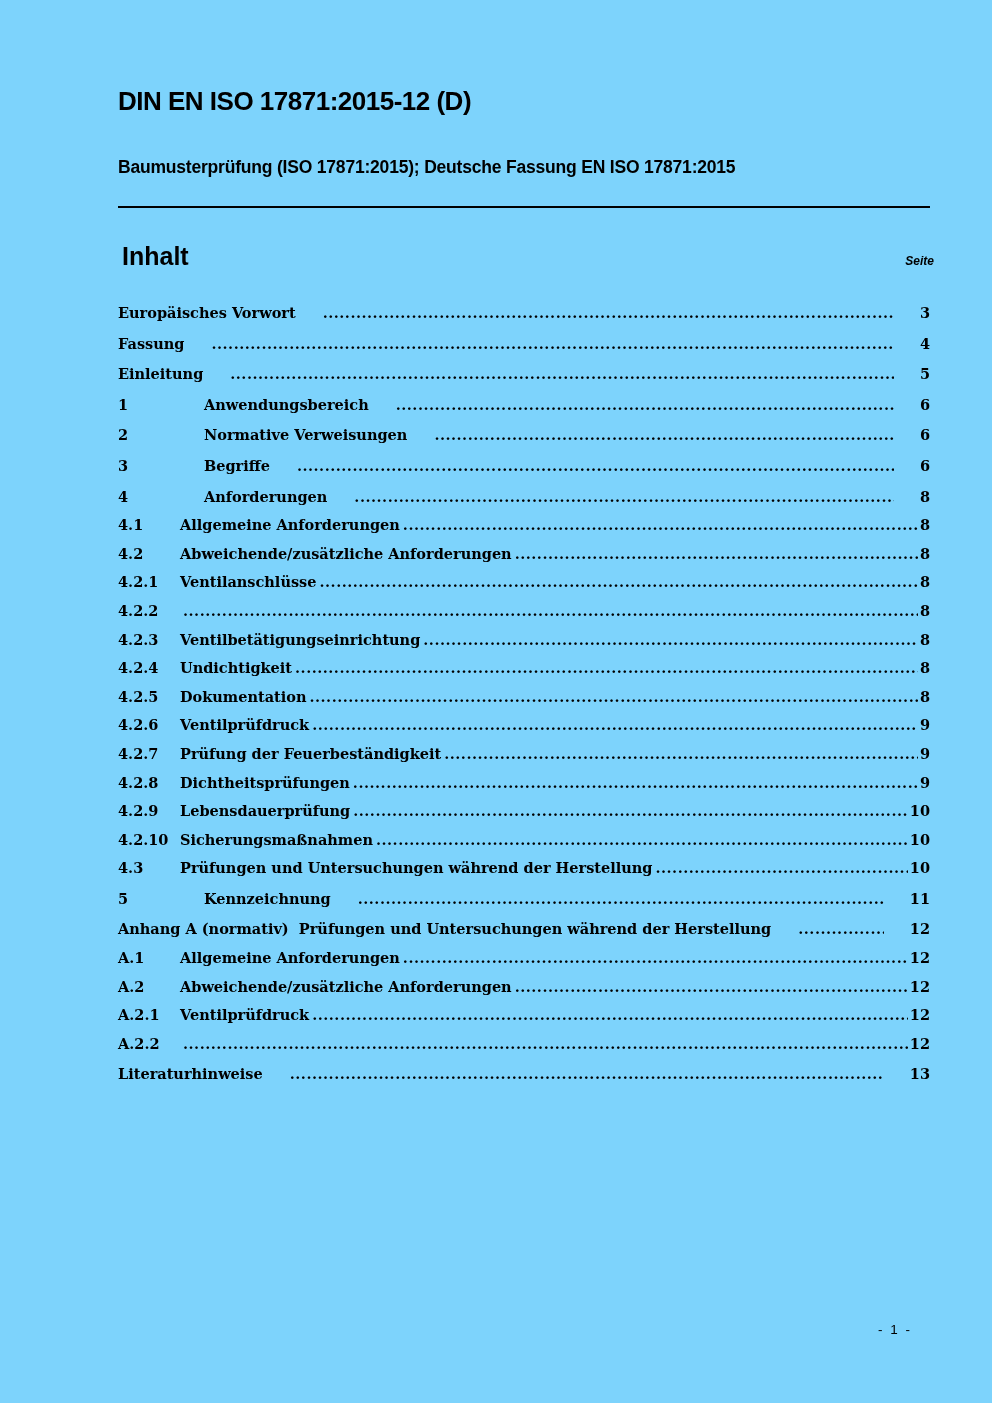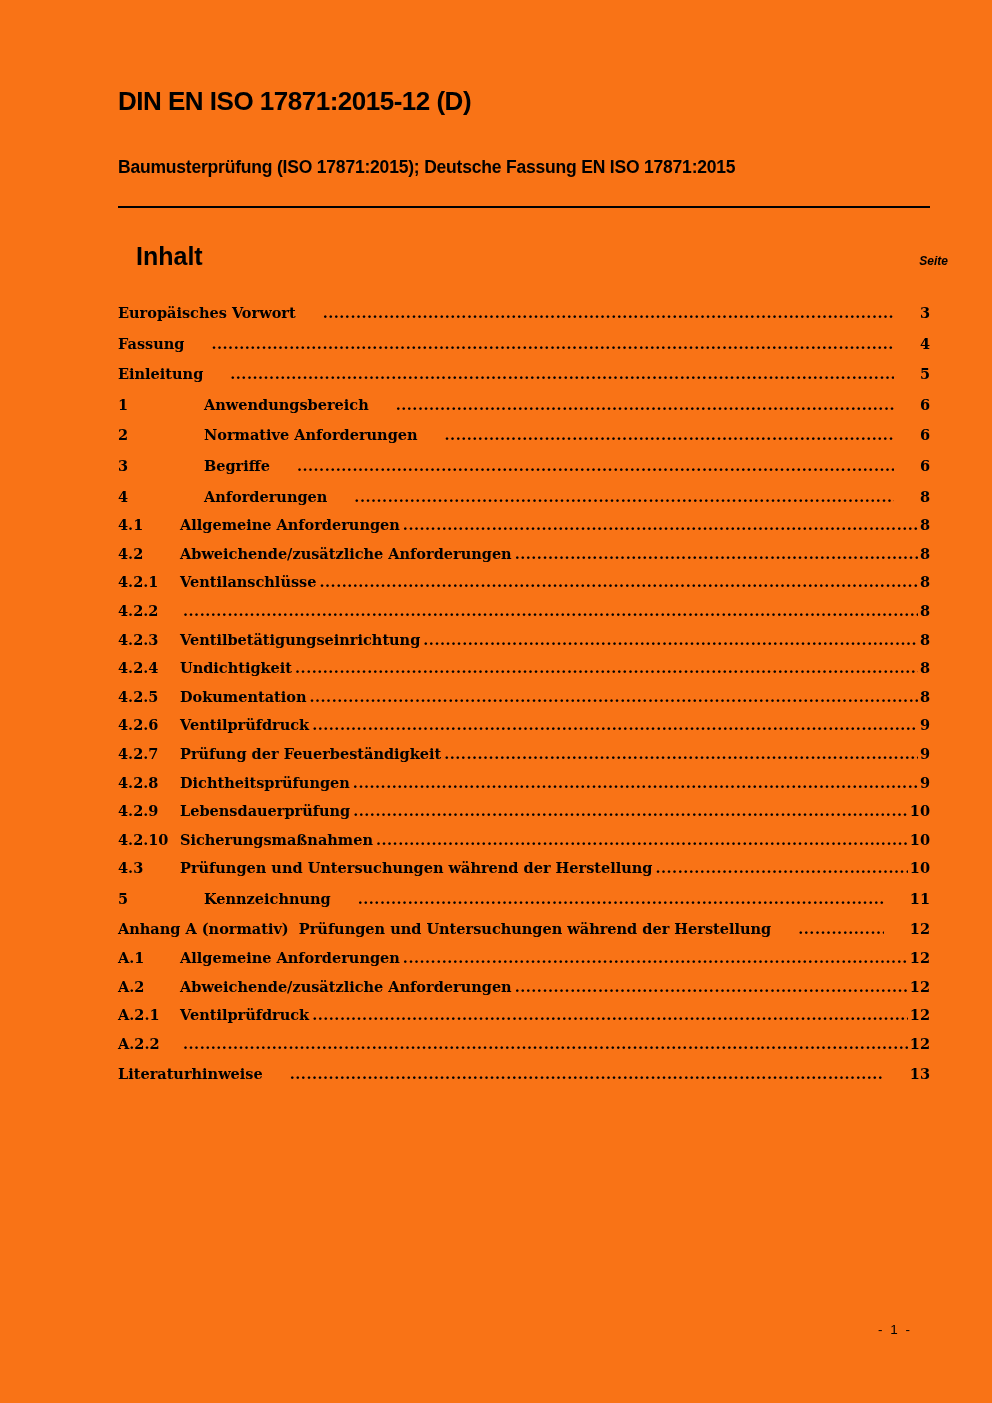--- a/index.html
+++ b/index.html
@@ -6,38 +6,38 @@
   html, body { background: #ffffff; }
   body {
     width: 992px; height: 1403px;
     position: relative;
     font-family: "Liberation Sans", "DejaVu Sans", sans-serif;
     color: #000000;
     overflow: hidden;
   }
   .page {
     position: absolute; inset: 0;
-    background: #f97316;
+    background: #7dd3fc;
   }
   .doc-title {
     position: absolute; left: 118px; top: 86px;
     font-size: 26px; font-weight: bold; letter-spacing: -0.5px;
     white-space: nowrap;
   }
   .doc-subtitle {
     position: absolute; left: 118px; top: 157px; width: 812px;
     font-size: 17.5px; font-weight: bold; line-height: 21.5px;
     letter-spacing: -0.2px;
   }
   .divider {
     position: absolute; left: 118px; top: 206px; width: 812px;
     border-top: 2px solid #000000;
   }
   .toc-header {
-    position: absolute; left: 136px; top: 242px; width: 812px;
+    position: absolute; left: 122px; top: 242px; width: 812px;
     display: flex; justify-content: space-between; align-items: baseline;
   }
   .toc-heading { font-size: 25px; font-weight: bold; }
   .toc-page-label { font-size: 12px; font-weight: bold; font-style: italic; }
   .toc-list {
     position: absolute; left: 118px; top: 293px; width: 812px;
     font-family: "DejaVu Serif", "Liberation Serif", serif;
     font-size: 14.5px; font-weight: bold;
   }
   .toc-row {
@@ -104,21 +104,21 @@
 
   <div class="toc-row group-start">
     <span class="toc-num">1</span>
     <span class="toc-title">Anwendungsbereich</span>
     <span class="toc-leader"></span>
     <span class="toc-page">6</span>
   </div>
 
   <div class="toc-row group-start">
     <span class="toc-num">2</span>
-    <span class="toc-title">Normative Anforderungen</span>
+    <span class="toc-title">Normative Verweisungen</span>
     <span class="toc-leader"></span>
     <span class="toc-page">6</span>
   </div>
 
   <div class="toc-row group-start">
     <span class="toc-num">3</span>
     <span class="toc-title">Begriffe</span>
     <span class="toc-leader"></span>
     <span class="toc-page">6</span>
   </div>

